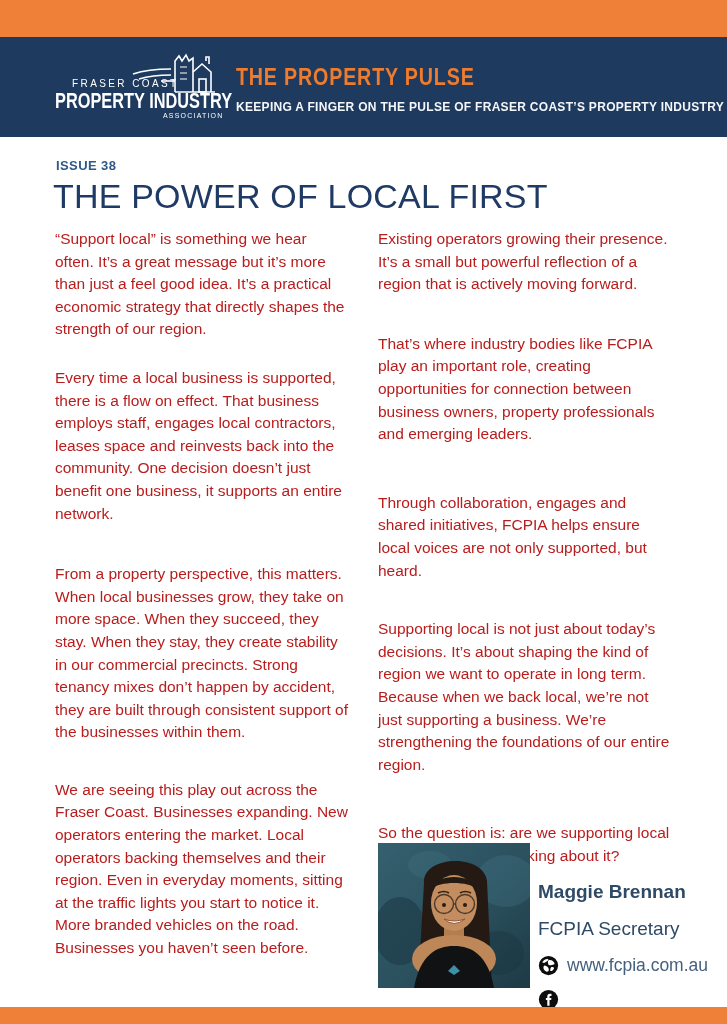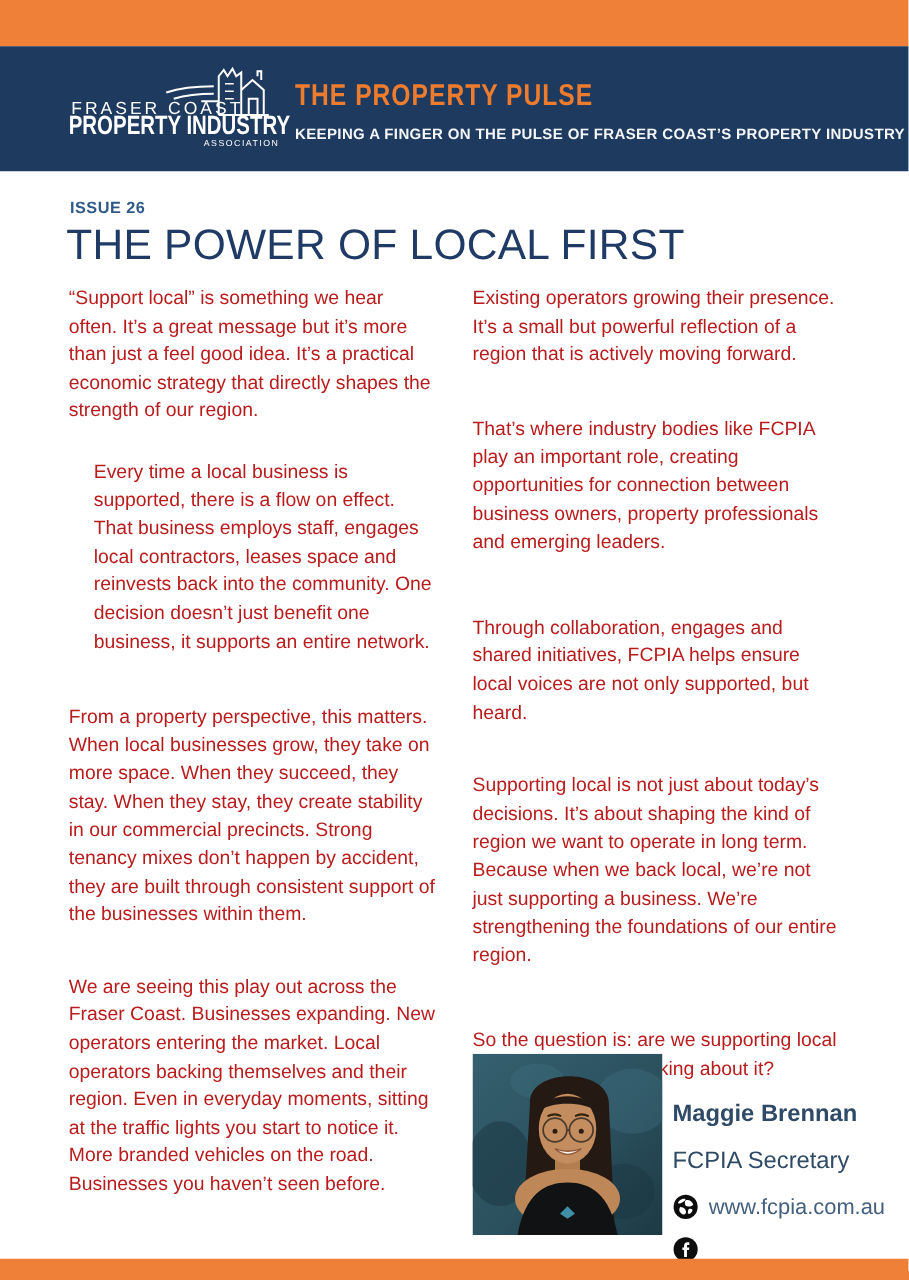--- a/index.html
+++ b/index.html
@@ -10,42 +10,42 @@
     background: #ffffff; overflow: hidden; margin: 0 auto;
   }
   
   .band-top { position: absolute; left: 0; top: 0; width: 100%; height: 37px; background: #EE8038; }
   .band-bottom { position: absolute; left: 0; top: 1007px; width: 100%; height: 17px; background: #EE8038; }
   .header { position: absolute; left: 0; top: 37px; width: 100%; height: 100px; background: #1E3A5F; }
 
   
   .logo { position: absolute; left: 55px; top: 14px; width: 170px; color: #ffffff; }
   .logo-art { position: absolute; left: 76px; top: 2px; }
-  .logo-top { position: absolute; left: 2px; top: 27px; font-size: 14px; letter-spacing: 2.4px; font-weight: 400; white-space: nowrap; }
+  .logo-top { position: absolute; left: 17px; top: 27px; font-size: 10px; letter-spacing: 2.4px; font-weight: 400; white-space: nowrap; }
   .logo-main { position: absolute; left: 0px; top: 38px; font-size: 19px; font-weight: 700; white-space: nowrap;
                transform: scale(0.86, 1.12); transform-origin: left top; letter-spacing: 0px; }
   .logo-sub { position: absolute; left: 108px; top: 61px; font-size: 7px; letter-spacing: 1.2px; font-weight: 400; }
 
   
   .masthead { position: absolute; left: 236px; top: 26px; }
   .mast-title { color: #ED7C2F; font-size: 24px; font-weight: 700; letter-spacing: 1px; white-space: nowrap;
                 transform: scaleX(0.82); transform-origin: left top; }
   .mast-tagline { margin-top: 9px; color: #F4F6F9; font-size: 12px; font-weight: 700; letter-spacing: 0.3px; white-space: nowrap; }
 
   
   .issue { position: absolute; left: 56px; top: 158px; color: #2F5A88; font-size: 13px; font-weight: 700; letter-spacing: 0.4px; }
   .headline { position: absolute; left: 53px; top: 177px; color: #1F3A64; font-size: 34px; font-weight: 400;
               letter-spacing: 0.2px; white-space: nowrap; }
 
   .col { position: absolute; top: 228px; width: 294px; color: #b91c1c; font-size: 15.5px; line-height: 22.6px; }
   .col-left { left: 55px; }
   .col-right { left: 378px; }
   .col p { margin: 0; }
   .col-left p.g1 { margin-bottom: 26px; }
-  .col-left p.g2 { margin-bottom: 38px; margin-left: 20px; }
+  .col-left p.g2 { margin-bottom: 38px; }
   .col-left p.g3 { margin-bottom: 35px; }
   .col-right p.g1 { margin-bottom: 37px; }
   .col-right p.g2 { margin-bottom: 46px; }
   .col-right p.g3 { margin-bottom: 36px; }
   .col-right p.g4 { margin-bottom: 46px; }
 
   
   .signature { position: absolute; left: 378px; top: 843px; width: 330px; display: flex; }
   .photo { width: 152px; height: 145px; flex: 0 0 152px; }
   .sig-text { margin-left: 8px; padding-top: 4px; }
@@ -81,21 +81,21 @@
       <div class="logo-main">PROPERTY INDUSTRY</div>
       <div class="logo-sub">ASSOCIATION</div>
     </div>
 
     <div class="masthead">
       <div class="mast-title">THE PROPERTY PULSE</div>
       <div class="mast-tagline">KEEPING A FINGER ON THE PULSE OF FRASER COAST’S PROPERTY INDUSTRY</div>
     </div>
   </div>
 
-  <div class="issue">ISSUE 26</div>
+  <div class="issue">ISSUE 38</div>
   <h1 class="headline">THE POWER OF LOCAL FIRST</h1>
 
   <div class="col col-left">
     <p class="g1">“Support local” is something we hear often. It’s a great message but it’s more than just a feel good idea. It’s a practical economic strategy that directly shapes the strength of our region.</p>
     <p class="g2">Every time a local business is supported, there is a flow on effect. That business employs staff, engages local contractors, leases space and reinvests back into the community. One decision doesn’t just benefit one business, it supports an entire network.</p>
     <p class="g3">From a property perspective, this matters. When local businesses grow, they take on more space. When they succeed, they stay. When they stay, they create stability in our commercial precincts. Strong tenancy mixes don’t happen by accident, they are built through consistent support of the businesses within them.</p>
     <p>We are seeing this play out across the Fraser Coast. Businesses expanding. New operators entering the market. Local operators backing themselves and their region. Even in everyday moments, sitting at the traffic lights you start to notice it. More branded vehicles on the road. Businesses you haven’t seen before.</p>
   </div>
 
   <div class="col col-right">

